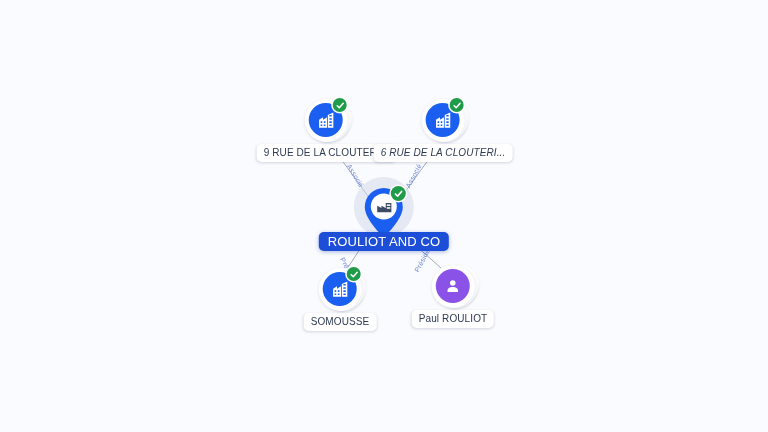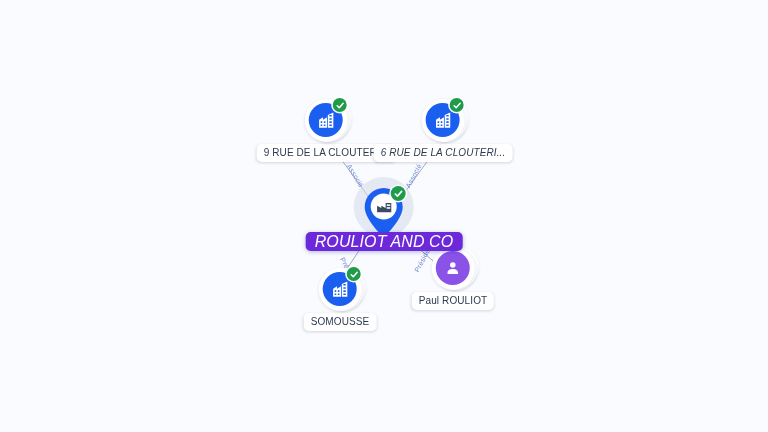--- a/index.html
+++ b/index.html
@@ -144,32 +144,31 @@
     right: 3px;
     top: 1px;
     display: flex;
     align-items: center;
     justify-content: center;
     box-shadow: 0 0 0 1.5px #ffffff;
     z-index: 3;
   }
   .center-label {
     margin-top: -9px;
-    background: #6d28d9;
+    background: #1d4ed8;
     color: #ffffff;
     border-radius: 5px;
     padding: 3px 9px;
-    font-size: 16px;
+    font-size: 13px;
     line-height: 13px;
     white-space: nowrap;
     box-shadow: 0 1px 4px rgba(20, 60, 170, 0.35);
     letter-spacing: .1px;
     position: relative;
     z-index: 8;
-    font-style: italic;
   }
 
   
   .edge-label {
     position: absolute;
     font-size: 7px;
     line-height: 8px;
     color: #6e86d6;
     white-space: nowrap;
     transform-origin: center center;
@@ -259,21 +258,21 @@
       </div>
       <div class="check-badge">
         <svg width="9" height="9" viewBox="0 0 24 24" fill="none" stroke="#ffffff" stroke-width="4" stroke-linecap="round" stroke-linejoin="round">
           <path d="M4 12.5 L9.5 18 L20 6"></path>
         </svg>
       </div>
     </div>
     <div class="node-label">SOMOUSSE</div>
   </div>
 
-  <div class="node" id="node-paul-rouliot" style="left:453px; top:278px;justify-content:flex-end;">
+  <div class="node" id="node-paul-rouliot" style="left:453px; top:296px;justify-content:flex-end;">
     <div class="orb-wrap">
       <div class="orb-stack s3"></div>
       <div class="orb-stack s2"></div>
       <div class="orb-stack s1"></div>
       <div class="orb-face person">
         <svg width="18" height="18" viewBox="0 0 24 24" fill="#ffffff">
           <circle cx="12" cy="8" r="3.7"></circle>
           <path d="M12 13.2c-4 0-7 2.2-7 4.6V20h14v-2.2c0-2.4-3-4.6-7-4.6z"></path>
         </svg>
       </div>

